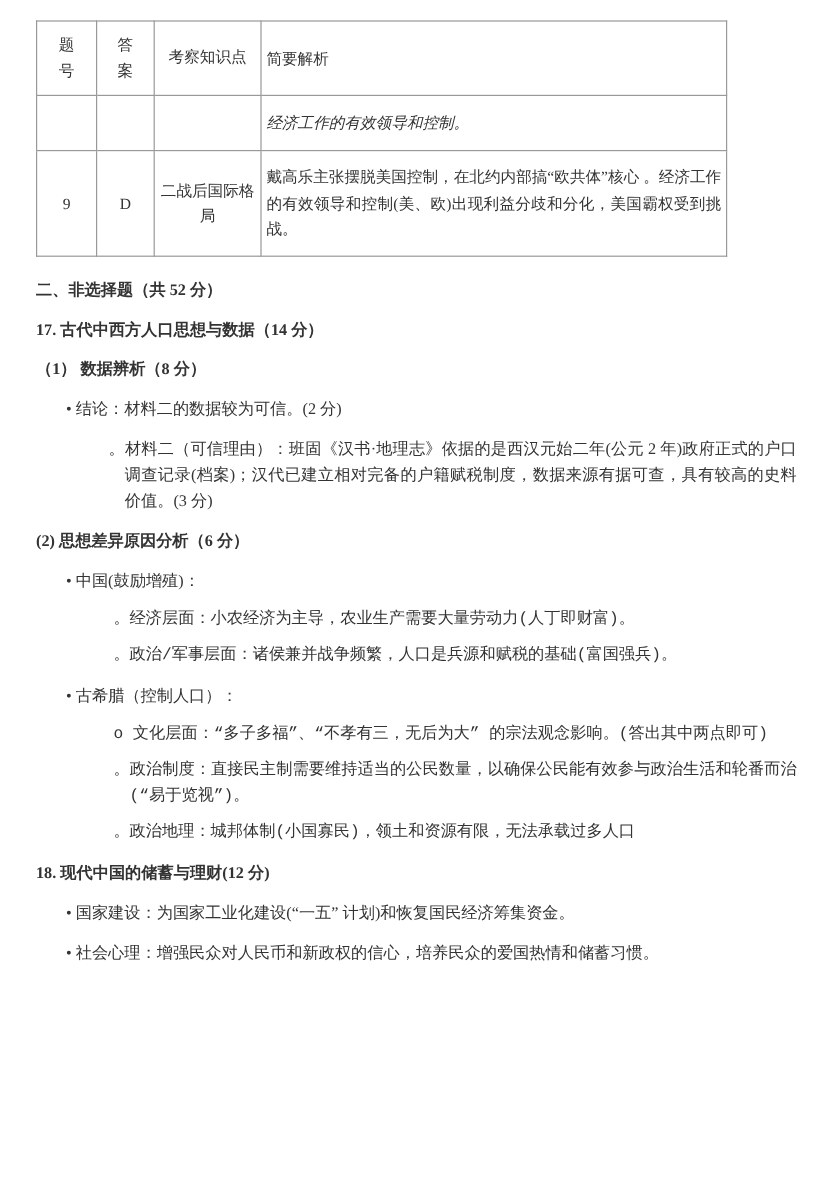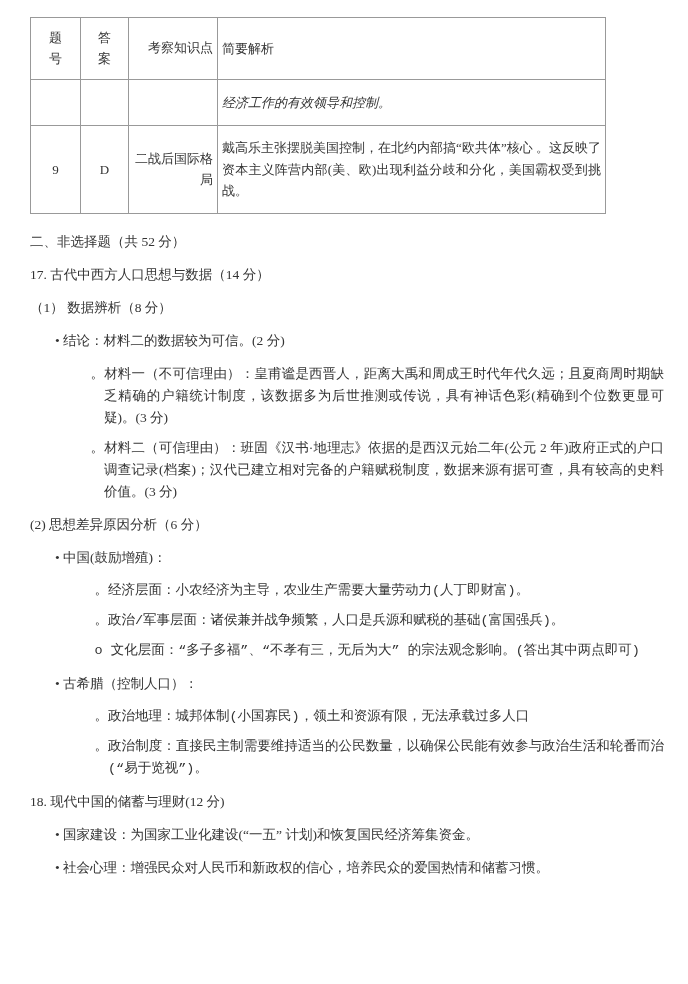--- a/index.html
+++ b/index.html
@@ -41,35 +41,35 @@
   tr.r-cont{height:46px;font-style:italic;}
   tr.r-q16{height:88px;}
   .cell-center{text-align:center;}
   .vstack{
     display:inline-block;
     width:1em;
     word-break:break-all;
     line-height:1.55;
     text-align:center;
   }
-  td.topic,th.topic-h{word-break:break-all;line-height:1.6;text-align:right;margin-left:48px;}
+  td.topic,th.topic-h{word-break:break-all;line-height:1.6;text-align:center;margin-left:48px;}
   td.analysis,th.analysis-h{line-height:1.68;text-align:justify;}
 
   
   .body-text{
     margin-top:17px;
     width:634px;
     font-size:13.5px;
   }
   .line{
     line-height:22px;
     margin:11px 0;
     text-align:justify;
   }
-  .h0{padding-left:0;}
+  .h0{padding-left:0;font-weight:bold;}
   .i1{padding-left:25px;}
   .i2{padding-left:74px;text-indent:-13.5px;margin:8px 0;}
   .i2b{padding-left:78px;text-indent:-13.5px;margin:8px 0;font-family:Liberation Mono, monospace;}
   .gap{}
 </style>
 </head>
 <body>
 
 <div class="page">
 
@@ -92,38 +92,37 @@
       <tr class="r-cont">
         <td class="cell-center"></td>
         <td class="cell-center"></td>
         <td class="topic"></td>
         <td class="analysis">经济工作的有效领导和控制。</td>
       </tr>
       <tr class="r-q16">
         <td class="cell-center">9</td>
         <td class="cell-center">D</td>
         <td class="topic">二战后国际格局</td>
-        <td class="analysis">戴高乐主张摆脱美国控制，在北约内部搞“欧共体”核心 。这反映了资本主义阵营内部(美、欧)出现利益分歧和分化，美国霸权受到挑战。</td>
+        <td class="analysis">戴高乐主张摆脱美国控制，在北约内部搞“欧共体”核心 。经济工作的有效领导和控制(美、欧)出现利益分歧和分化，美国霸权受到挑战。</td>
       </tr>
     </tbody>
   </table>
 
   <div class="body-text">
     <p class="line h0">二、非选择题（共 52 分）</p>
     <p class="line h0">17. 古代中西方人口思想与数据（14 分）</p>
     <p class="line h0">（1） 数据辨析（8 分）</p>
     <p class="line i1">• 结论：材料二的数据较为可信。(2 分)</p>
-    <p class="line i2">。材料一（不可信理由）：皇甫谧是西晋人，距离大禹和周成王时代年代久远；且夏商周时期缺乏精确的户籍统计制度，该数据多为后世推测或传说，具有神话色彩(精确到个位数更显可疑)。(3 分)</p>
     <p class="line i2">。材料二（可信理由）：班固《汉书·地理志》依据的是西汉元始二年(公元 2 年)政府正式的户口调查记录(档案)；汉代已建立相对完备的户籍赋税制度，数据来源有据可查，具有较高的史料价值。(3 分)</p>
     <p class="line h0">(2) 思想差异原因分析（6 分）</p>
     <p class="line i1">• 中国(鼓励增殖)：</p>
     <p class="line i2b">。经济层面：小农经济为主导，农业生产需要大量劳动力(人丁即财富)。</p>
     <p class="line i2b gap">。政治/军事层面：诸侯兼并战争频繁，人口是兵源和赋税的基础(富国强兵)。</p>
+    <p class="line i1">• 古希腊（控制人口）：</p>
     <p class="line i2b">o 文化层面：“多子多福”、“不孝有三，无后为大” 的宗法观念影响。(答出其中两点即可)</p>
-    <p class="line i1">• 古希腊（控制人口）：</p>
+    <p class="line i2b">。政治制度：直接民主制需要维持适当的公民数量，以确保公民能有效参与政治生活和轮番而治(“易于览视”)。</p>
     <p class="line i2b">。政治地理：城邦体制(小国寡民)，领土和资源有限，无法承载过多人口</p>
-    <p class="line i2b">。政治制度：直接民主制需要维持适当的公民数量，以确保公民能有效参与政治生活和轮番而治(“易于览视”)。</p>
     <p class="line h0">18. 现代中国的储蓄与理财(12 分)</p>
     <p class="line i1">• 国家建设：为国家工业化建设(“一五” 计划)和恢复国民经济筹集资金。</p>
     <p class="line i1">• 社会心理：增强民众对人民币和新政权的信心，培养民众的爱国热情和储蓄习惯。</p>
   </div>
 
 </div>
 
 </body></html>

